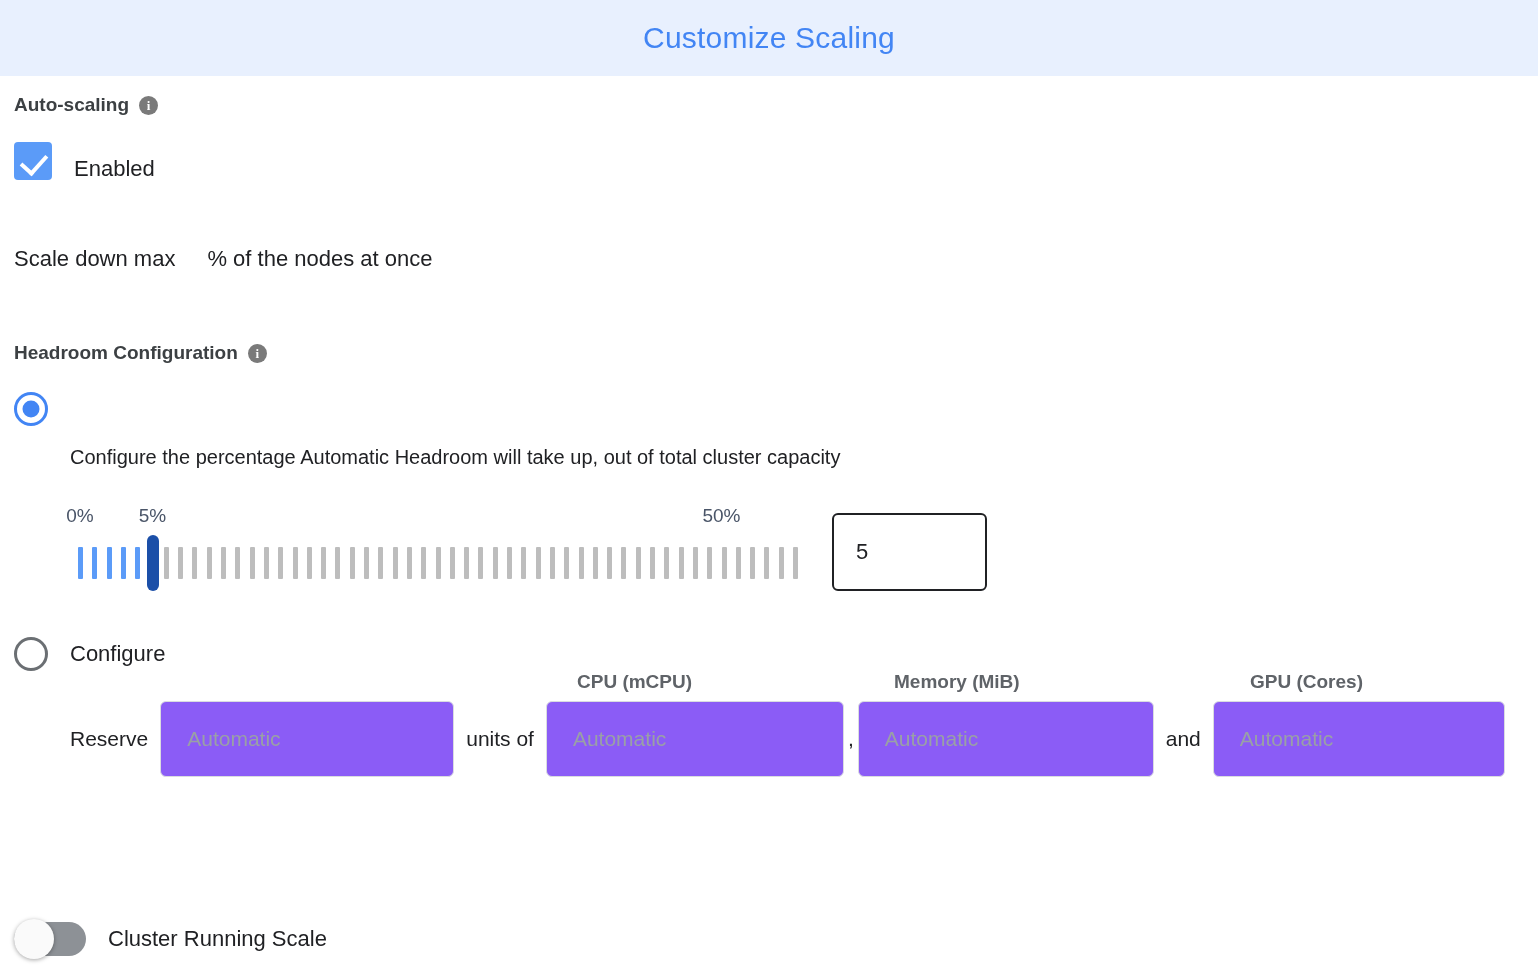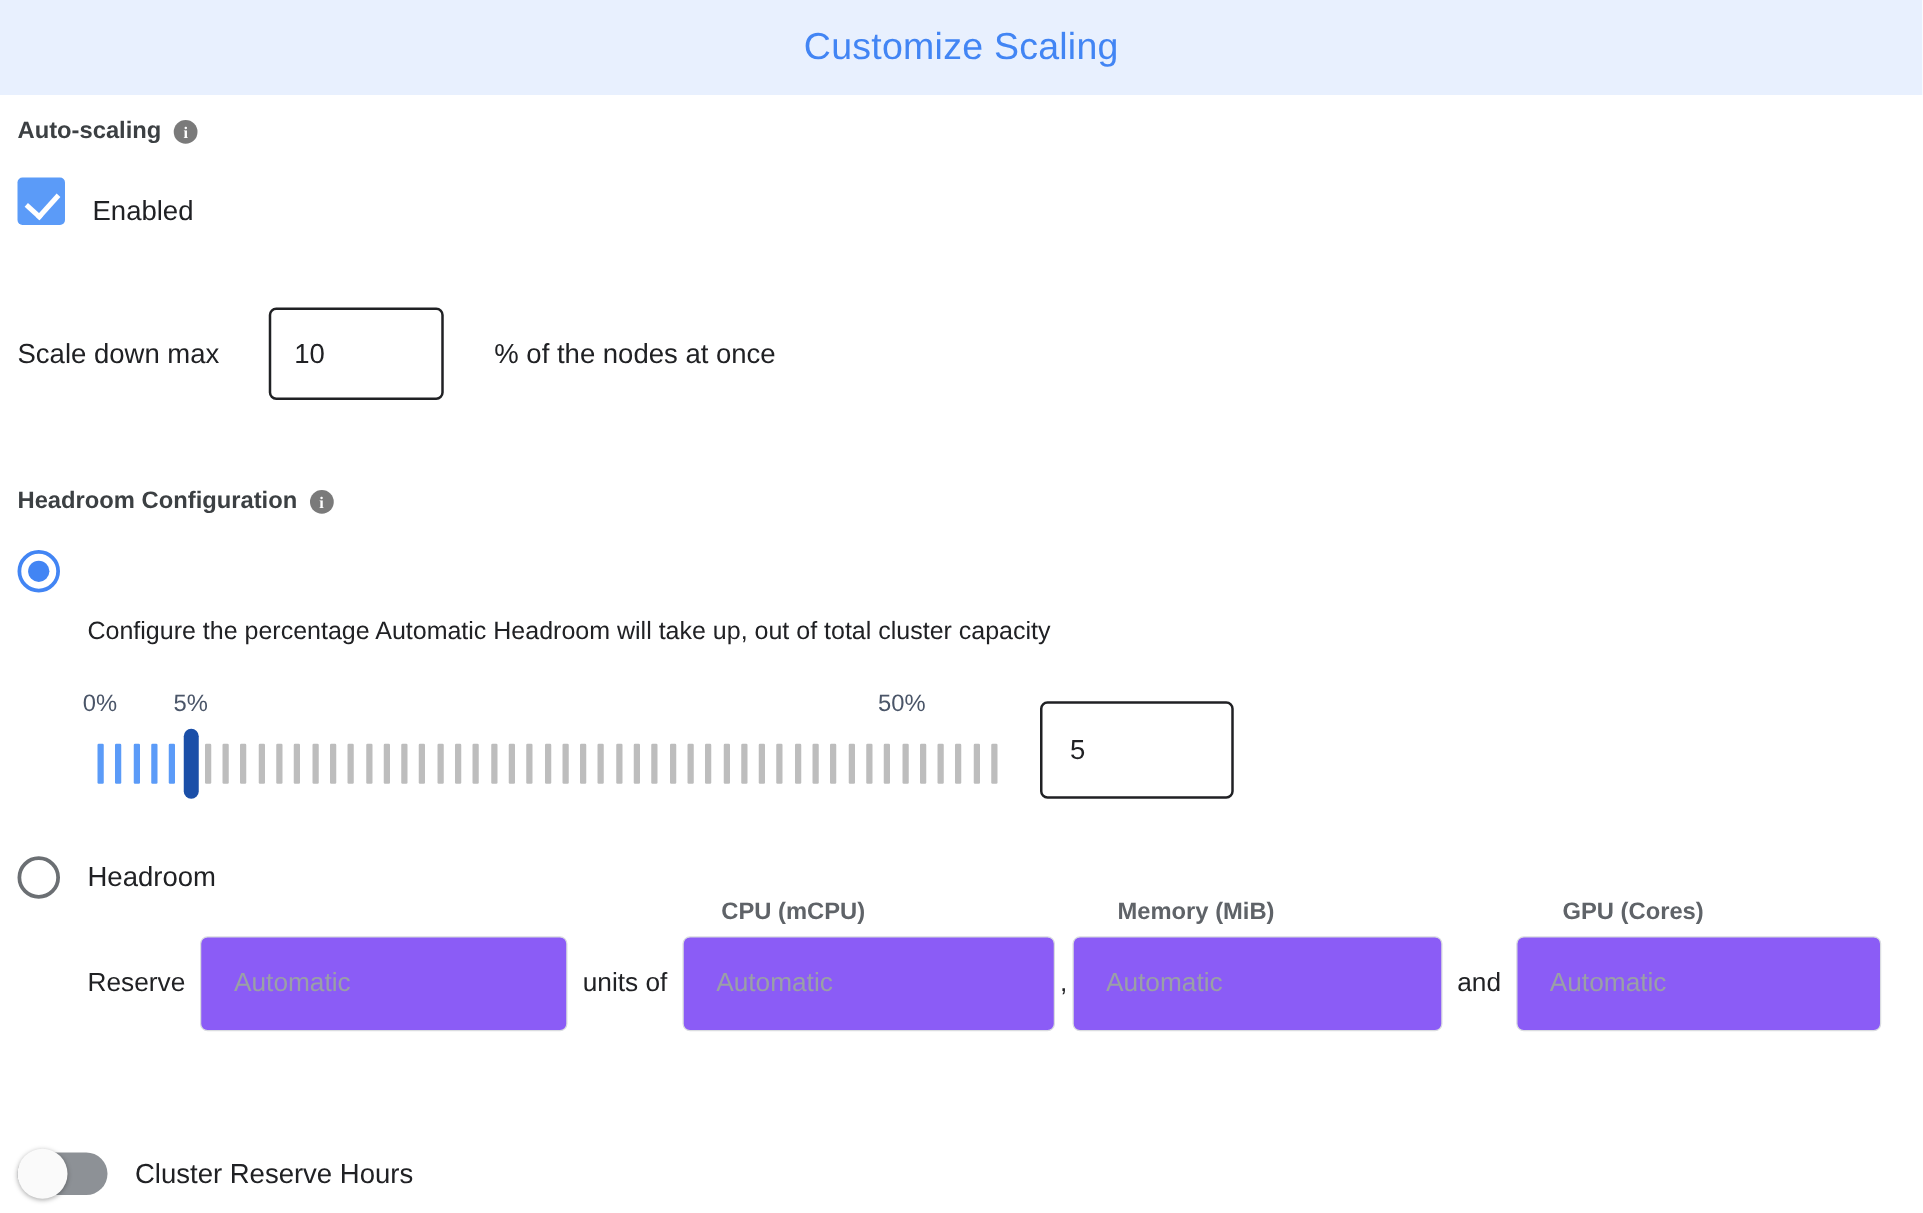--- a/index.html
+++ b/index.html
@@ -290,21 +290,20 @@
     <span class="info-icon">i</span>
   </div>
 
   <div class="check-row">
     <span class="checkbox"></span>
     <span class="check-label">Enabled</span>
   </div>
 
   <div class="scale-row">
     <span class="lbl">Scale down max</span>
-    <input class="num-box" type="text" value="10" style="">
     <span class="lbl">% of the nodes at once</span>
   </div>
 
   <div class="section-head headroom-head">
     <span>Headroom Configuration</span>
     <span class="info-icon">i</span>
   </div>
 
   <div class="radio-row">
     <span class="radio"></span>
@@ -369,21 +368,21 @@
         <span class="tick" style="left: 750.4px;"></span>
         <span class="tick" style="left: 764.7px;"></span>
         <span class="tick" style="left: 779px;"></span>
         <span class="thumb" style="left: 132.5px;"></span>
       </div>
     <input class="slider-value-box" type="text" value="5" style="">
   </div>
 
   <div class="radio-row manual-row">
     <span class="radio off"></span>
-    <span class="radio-label">Headroom</span>
+    <span class="radio-label">Configure</span>
   </div>
 
   <div class="reserve-area">
     <span class="col-label" style="left:563px">CPU (mCPU)</span>
     <span class="col-label" style="left:880px">Memory (MiB)</span>
     <span class="col-label" style="left:1236px">GPU (Cores)</span>
 
     <div class="reserve-line">
       <span class="rsv-text" style="padding-left:56px">Reserve</span>
       <input class="rsv-input w-cpu-units" type="text" placeholder="Automatic" style="">
@@ -393,16 +392,16 @@
       <input class="rsv-input w-mem" type="text" placeholder="Automatic" style="">
       <span class="rsv-text">and</span>
       <input class="rsv-input w-gpu" type="text" placeholder="Automatic" style="">
     </div>
   </div>
 
   <div class="toggle-row">
     <span class="toggle">
       <span class="knob"></span>
     </span>
-    <span class="toggle-label">Cluster Reserve Hours</span>
+    <span class="toggle-label">Cluster Running Scale</span>
   </div>
 
 </div>
 
 </body></html>

